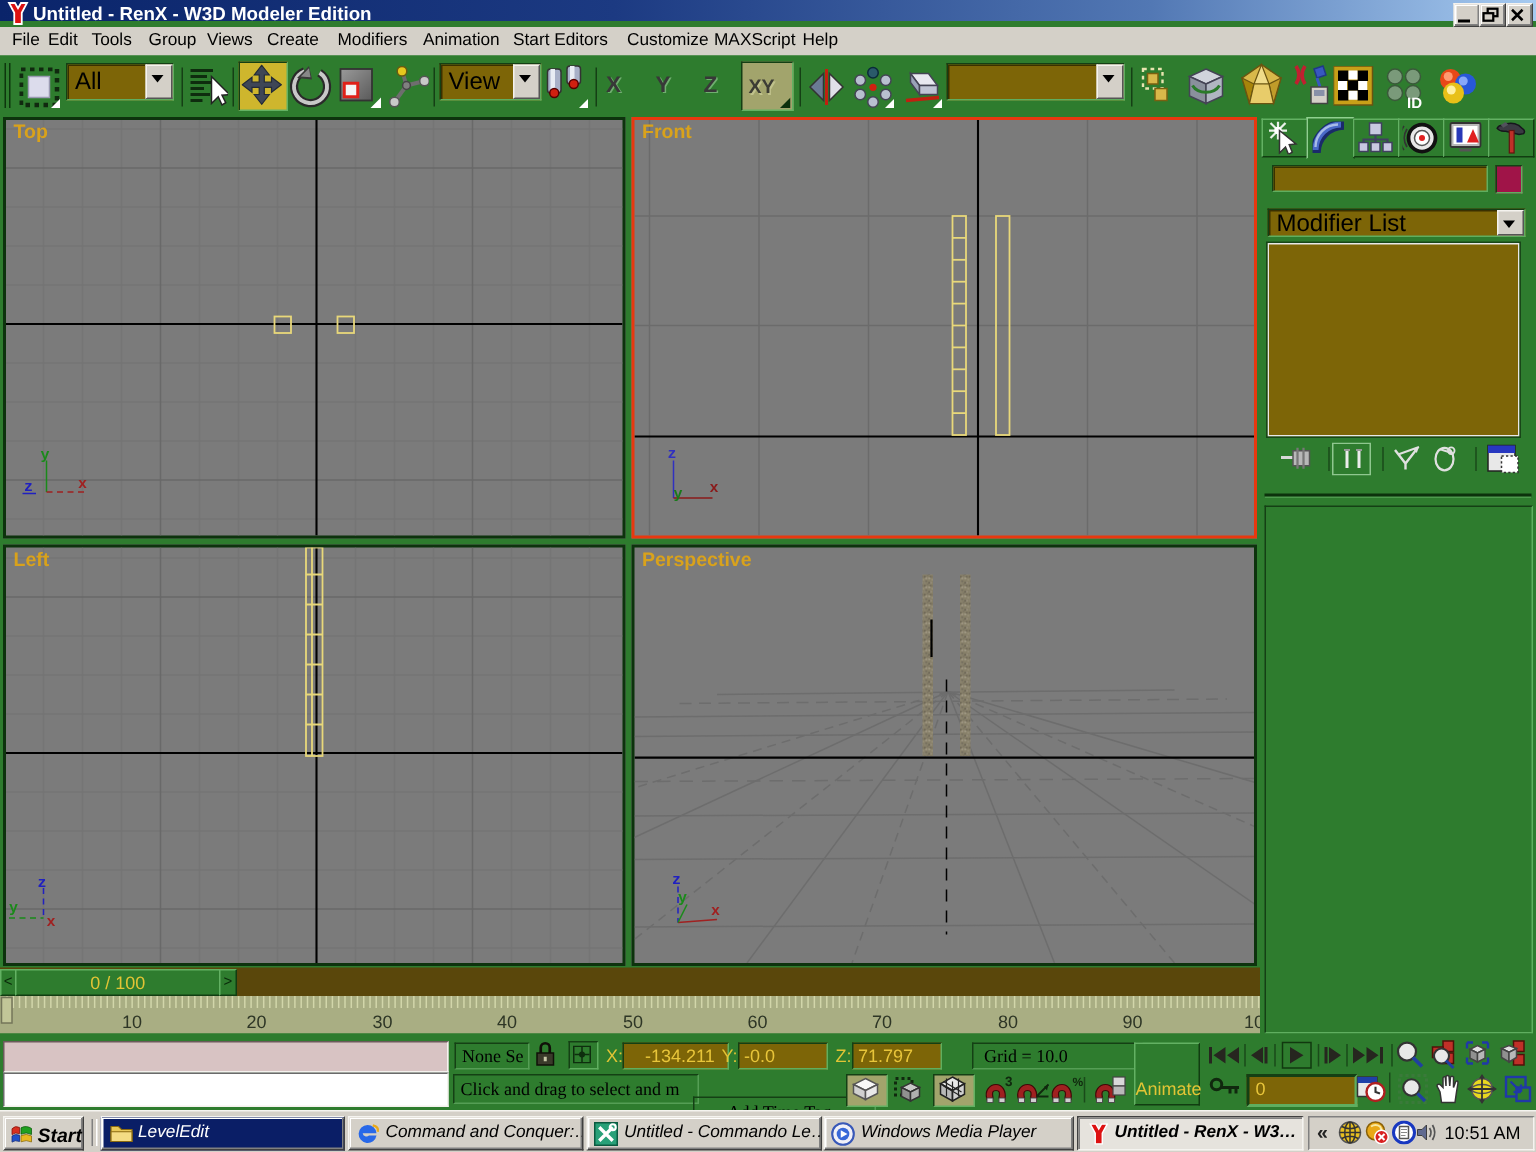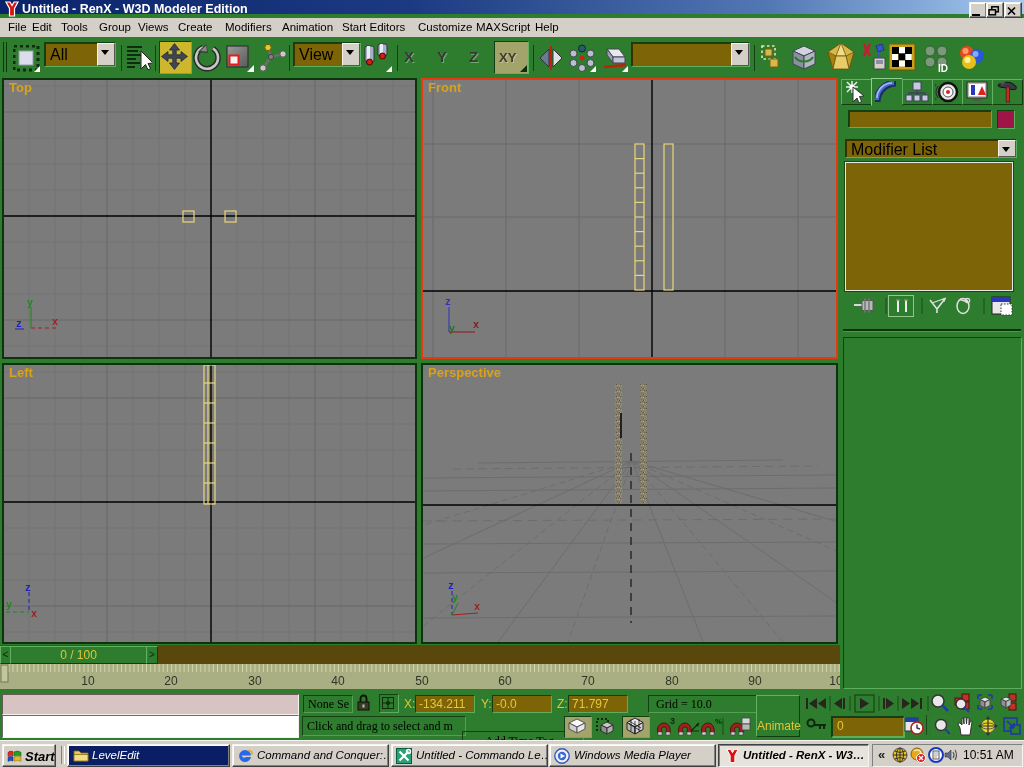--- a/index.html
+++ b/index.html
@@ -793,21 +793,21 @@
     <rect x="6.5" y="10.5" width="2" height="3" fill="#c8c8a8"></rect>
   </svg>
   <div class="abs sunk" style="left:379px;top:5px;width:18px;height:17px"></div>
   <svg class="abs" style="left:382px;top:8px" width="12" height="12">
     <rect x="0.5" y="0.5" width="11" height="11" fill="none" stroke="#0e2e0e"></rect>
     <line x1="6" y1="1" x2="6" y2="11" stroke="#0e2e0e"></line>
       <line x1="1" y1="6" x2="11" y2="6" stroke="#0e2e0e"></line>
     <circle cx="6" cy="6" r="2" fill="#0e2e0e"></circle>
   </svg>
   <div class="glabel" style="left:404px;top:8px">X:</div>
-  <div class="ofield" style="left:415px;top:6px;width:55px;height:15px;padding:1px 0 0 3px">-134.211</div>
+  <div class="ofield" style="left:415px;top:6px;width:55px;height:15px;padding:1px 0 0 14px">-134.211</div>
   <div class="glabel" style="left:481px;top:8px">Y:</div>
   <div class="ofield" style="left:492px;top:6px;width:55px;height:15px;padding:1px 0 0 3px">-0.0</div>
   <div class="glabel" style="left:557px;top:8px">Z:</div>
   <div class="ofield" style="left:568px;top:6px;width:55px;height:15px;padding:1px 0 0 3px">71.797</div>
   <div class="sbox" style="left:648px;top:6px;width:105px;height:16px;padding-left:7px;line-height:16px">Grid = 10.0</div>
 
   <div class="abs rais" style="left:756px;top:6px;width:42px;height:40px;background:#2e7c2e;color:#e2c435;font-size:12px;text-align:center;line-height:60px">Animate</div>
 
   <svg class="abs" style="left:804px;top:5px" width="220" height="19" viewBox="0 0 220 19">
     <g fill="#26261f">

